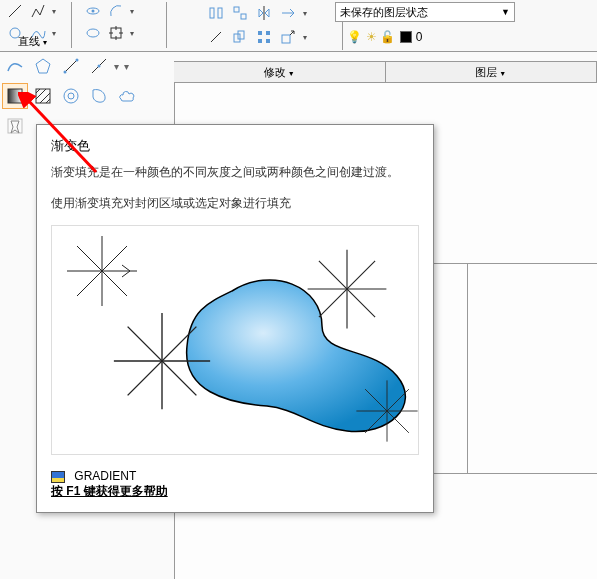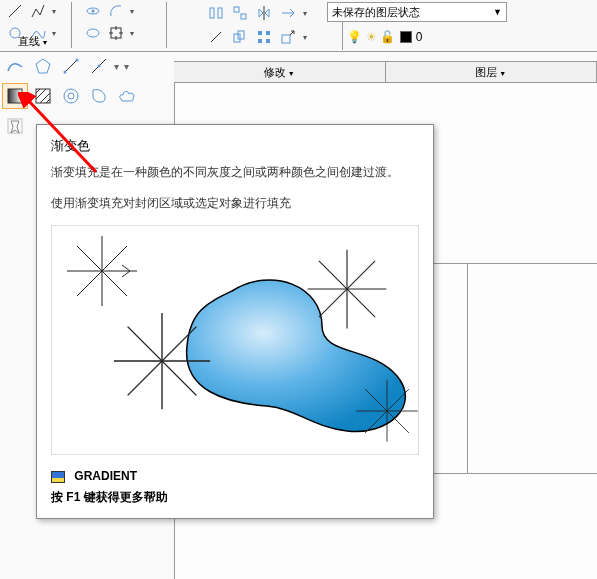--- a/index.html
+++ b/index.html
@@ -20,25 +20,25 @@
 .side { position: absolute; left: 0; top: 51px; width: 174px; }
 .side-row { display: flex; gap: 2px; padding: 2px; }
 .s-icon { width: 26px; height: 26px; border: 1px solid transparent; display: flex; align-items: center; justify-content: center; cursor: pointer; }
 .s-icon:hover, .s-icon.active { border: 1px solid #f4a84c; background: #fff1dc; }
 .far-icon { position: absolute; left: 2px; top: 114px; width: 26px; height: 26px; display: flex; align-items: center; justify-content: center; }
 .tooltip { position: absolute; left: 36px; top: 124px; width: 398px; background: #fff; border: 1px solid #888; box-shadow: 2px 2px 6px rgba(0,0,0,.3); padding: 12px 14px; z-index: 50; }
 .tt-title { font-size: 13px; margin-bottom: 8px; font-weight: 400; }
 .tt-text { font-size: 12px; line-height: 1.6; color: #333; margin-bottom: 12px; }
 .tt-img { width: 100%; height: 230px; border: 1px solid #ddd; position: relative; background: #fff; }
 .tt-footer { margin-top: 14px; }
-.tt-cmd { font-size: 12px; font-weight: bold; margin-left: 6px; }
-.tt-f1 { font-size: 12px; margin-top: 6px; font-weight: bold; }
+.tt-cmd { font-size: 12px; font-weight: normal; margin-left: 6px; }
+.tt-f1 { font-size: 12px; font-weight: bold; text-decoration: underline; }
 .cmd-icon { display: inline-block; width: 14px; height: 12px; background: linear-gradient(#3273d4,#3273d4 60%, #f2d94c 60%); vertical-align: middle; border: 1px solid #333; }
 .arrow { position: absolute; left: 18px; top: 92px; width: 100px; height: 90px; z-index: 100; pointer-events: none; }
-.layer-combo { position: absolute; left: 327px; top: 2px; height: 20px; width: 180px; border: 1px solid #999; background: #fff; font-size: 11px; padding: 2px 4px; display: flex; align-items: center; cursor: pointer; }
+.layer-combo { position: absolute; left: 335px; top: 2px; height: 20px; width: 180px; border: 1px solid #999; background: #fff; font-size: 11px; padding: 2px 4px; display: flex; align-items: center; cursor: pointer; }
 .layer-combo .dd { margin-left: auto; font-size: 9px; }
 .light-row { position: absolute; left: 347px; top: 26px; height: 22px; display: flex; align-items: center; gap: 4px; }
 .color-sw { width: 12px; height: 12px; background: #000; border: 1px solid #666; }
 
 .blob { position: absolute; left: 120px; top: 45px; width: 240px; height: 170px; }
 .snow { position: absolute; width: 80px; height: 80px; }
 </style>
 </head>
 <body>
 

